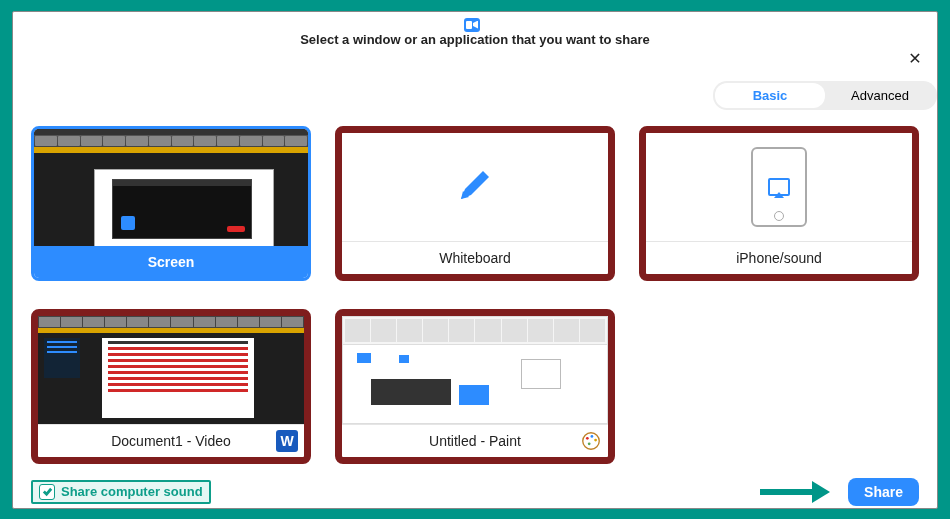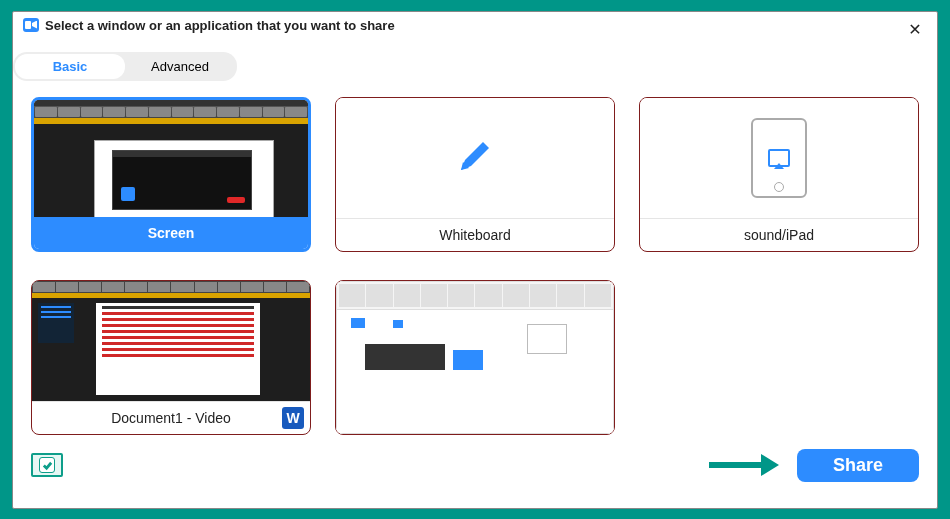--- a/index.html
+++ b/index.html
@@ -18,21 +18,23 @@
       width: 926px;
       height: 498px;
       border: 1px solid #888;
       border-radius: 2px;
       display: flex;
       flex-direction: column;
       position: relative;
     }
     .titlebar {
       display: flex;
+      align-items: center;
       padding: 6px 10px;
+      flex-direction: column;
     }
     .app-icon {
       width: 16px;
       height: 14px;
       background: #2D8CFF;
       border-radius: 3px;
       margin-right: 6px;
       position: relative;
     }
     .app-icon::after {
@@ -62,21 +64,21 @@
       height: 24px;
       display: flex;
       align-items: center;
       justify-content: center;
       cursor: pointer;
       font-size: 16px;
       color: #232323;
     }
     .tabs {
       display: flex;
-      justify-content: flex-start;
+      justify-content: flex-end;
       margin-top: 4px;
     }
     .tabs-inner {
       background: #EDEDED;
       border-radius: 14px;
       display: flex;
       padding: 2px;
     }
     .tab {
       min-width: 110px;
@@ -88,21 +90,21 @@
       cursor: pointer;
     }
     .tab.active { background: #fff; color: #2D8CFF; font-weight: 600; }
     .grid {
       padding: 16px 18px 4px 18px;
       display: grid;
       grid-template-columns: repeat(3, 1fr);
       gap: 28px 24px;
     }
     .card {
-      border: 1px solid #7f1d1d;
+      border: 7px solid #7f1d1d;
       border-radius: 8px;
       display: flex;
       flex-direction: column;
       overflow: hidden;
       background: #fff;
       position: relative;
       height: 155px;
       cursor: pointer;
     }
     .card.selected { border: 3px solid #2D8CFF; }
@@ -227,22 +229,22 @@
       padding: 2px 6px;
       border-radius: 2px;
       color: #0E9E8A;
       font-weight: 600;
     }
     .share-btn {
       margin-left: auto;
       background: #2D8CFF;
       color: #fff;
       border-radius: 8px;
-      padding: 6px 36px;
-      font-size: 18px;
+      padding: 6px 16px;
+      font-size: 14px;
       font-weight: 600;
       cursor: pointer;
     }
     .arrow {
       width: 70px; height: 14px;
       position: relative;
     }
     .arrow .shaft{position:absolute;left:0;top:4px;right:14px;height:6px;background:#009688;}
     .arrow .head{position:absolute;right:0;top:-4px;width:0;height:0;border-top:11px solid transparent;border-bottom:11px solid transparent;border-left:18px solid #009688;}
   </style>
@@ -309,21 +311,21 @@
       </div>
       <div class="label">Whiteboard</div>
     </div>
 
     <div class="card">
       <div class="thumb">
         <div class="ipad-icon">
           <div class="air"></div>
         </div>
       </div>
-      <div class="label">sound/iPad</div>
+      <div class="label">iPhone/sound</div>
     </div>
 
     <div class="card">
       <div class="thumb">
         <div class="word-thumb">
           <div class="ribbon">
               <span></span>
               <span></span>
               <span></span>
               <span></span>
@@ -378,31 +380,44 @@
             </div>
           <div class="canvas">
             <div class="blk b1"></div>
               <div class="blk b2"></div>
               <div class="blk b3"></div>
               <div class="blk b4"></div>
               <div class="blk b5"></div>
           </div>
         </div>
       </div>
+      <div class="label">
+        <span>Untitled - Paint</span>
+        <div class="app-badge paint-badge">
+          <svg viewBox="0 0 24 24">
+              <circle cx="12" cy="12" r="9" fill="#fff" stroke="#c0832a" stroke-width="1.5"></circle>
+              <circle cx="8" cy="9" r="1.5" fill="#e02828"></circle>
+              <circle cx="13" cy="7" r="1.5" fill="#2D8CFF"></circle>
+              <circle cx="17" cy="11" r="1.5" fill="#d9a300"></circle>
+              <circle cx="10" cy="15" r="1.5" fill="#58a858"></circle>
+            </svg>
+        </div>
+      </div>
     </div>
 
   </div>
 
   <div class="footer">
     <div class="chk checked highlight">
       <div class="box">
           <svg viewBox="0 0 12 12">
             <polyline points="2,6 5,9 10,3"></polyline>
           </svg>
         </div>
+      <span>Share computer sound</span>
     </div>
     <div style="flex:1"></div>
     <div class="arrow">
         <div class="shaft"></div>
         <div class="head"></div>
       </div>
     <div class="share-btn">Share</div>
   </div>
 
 </div>

